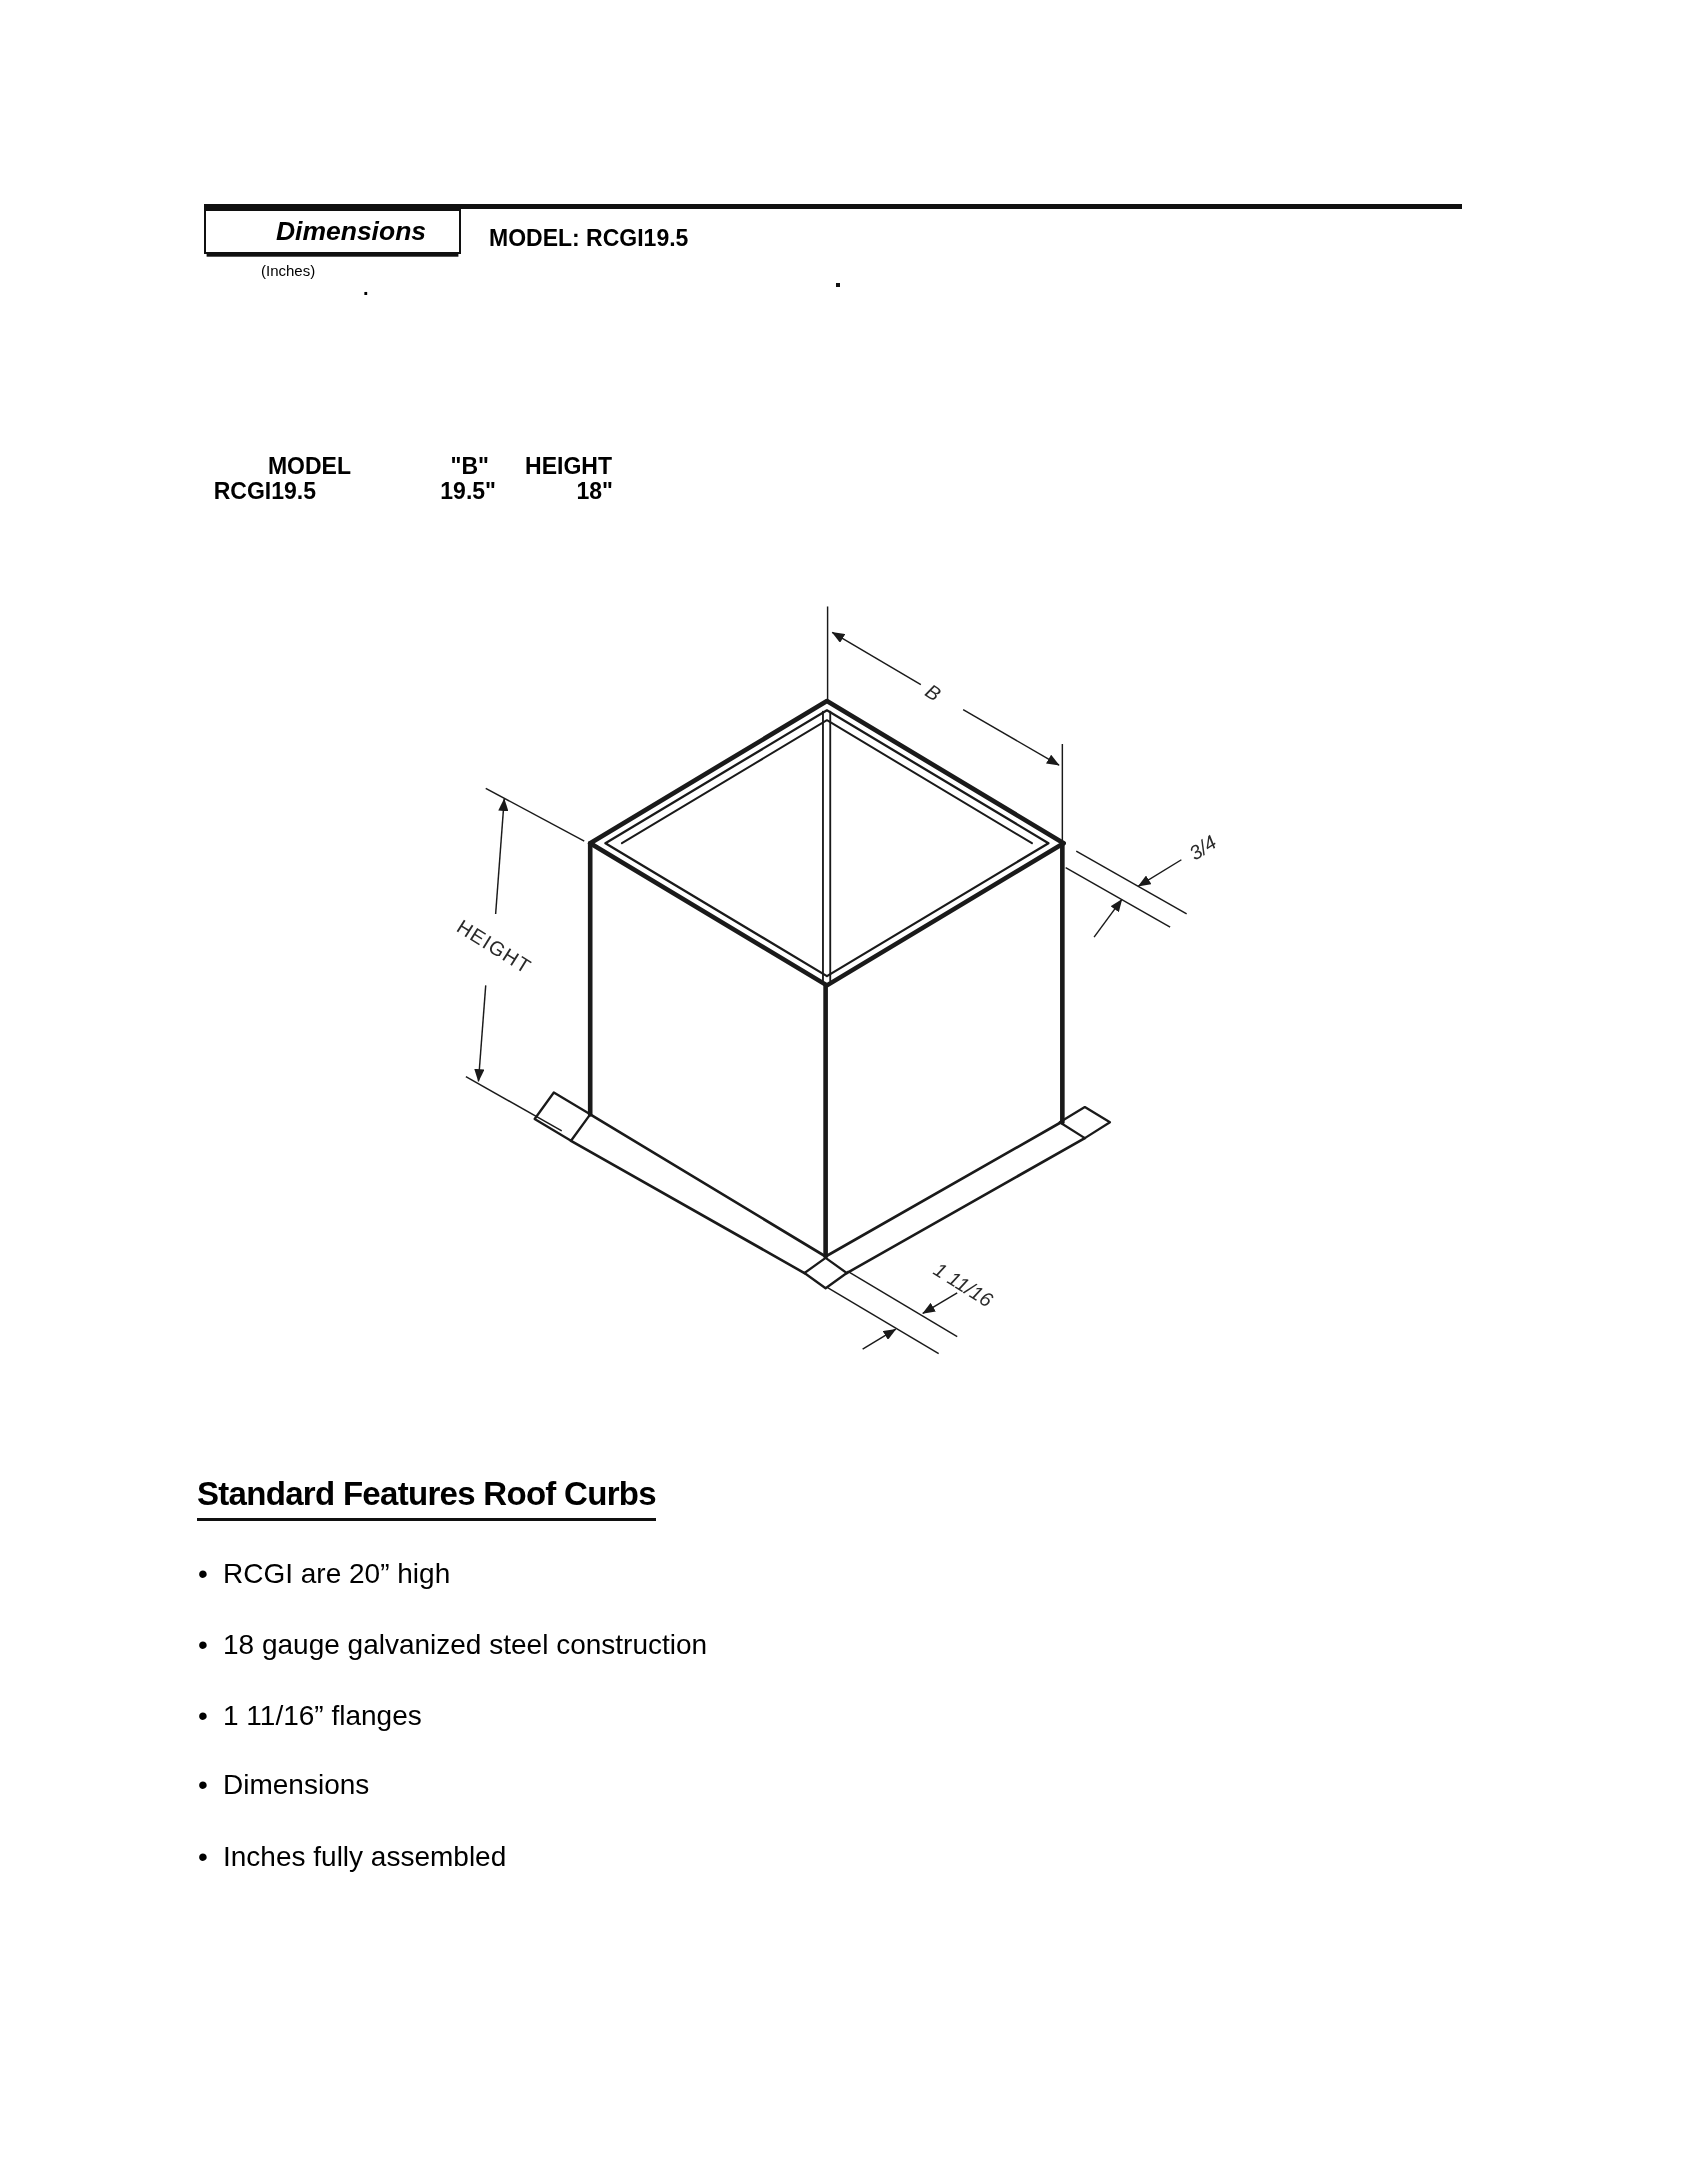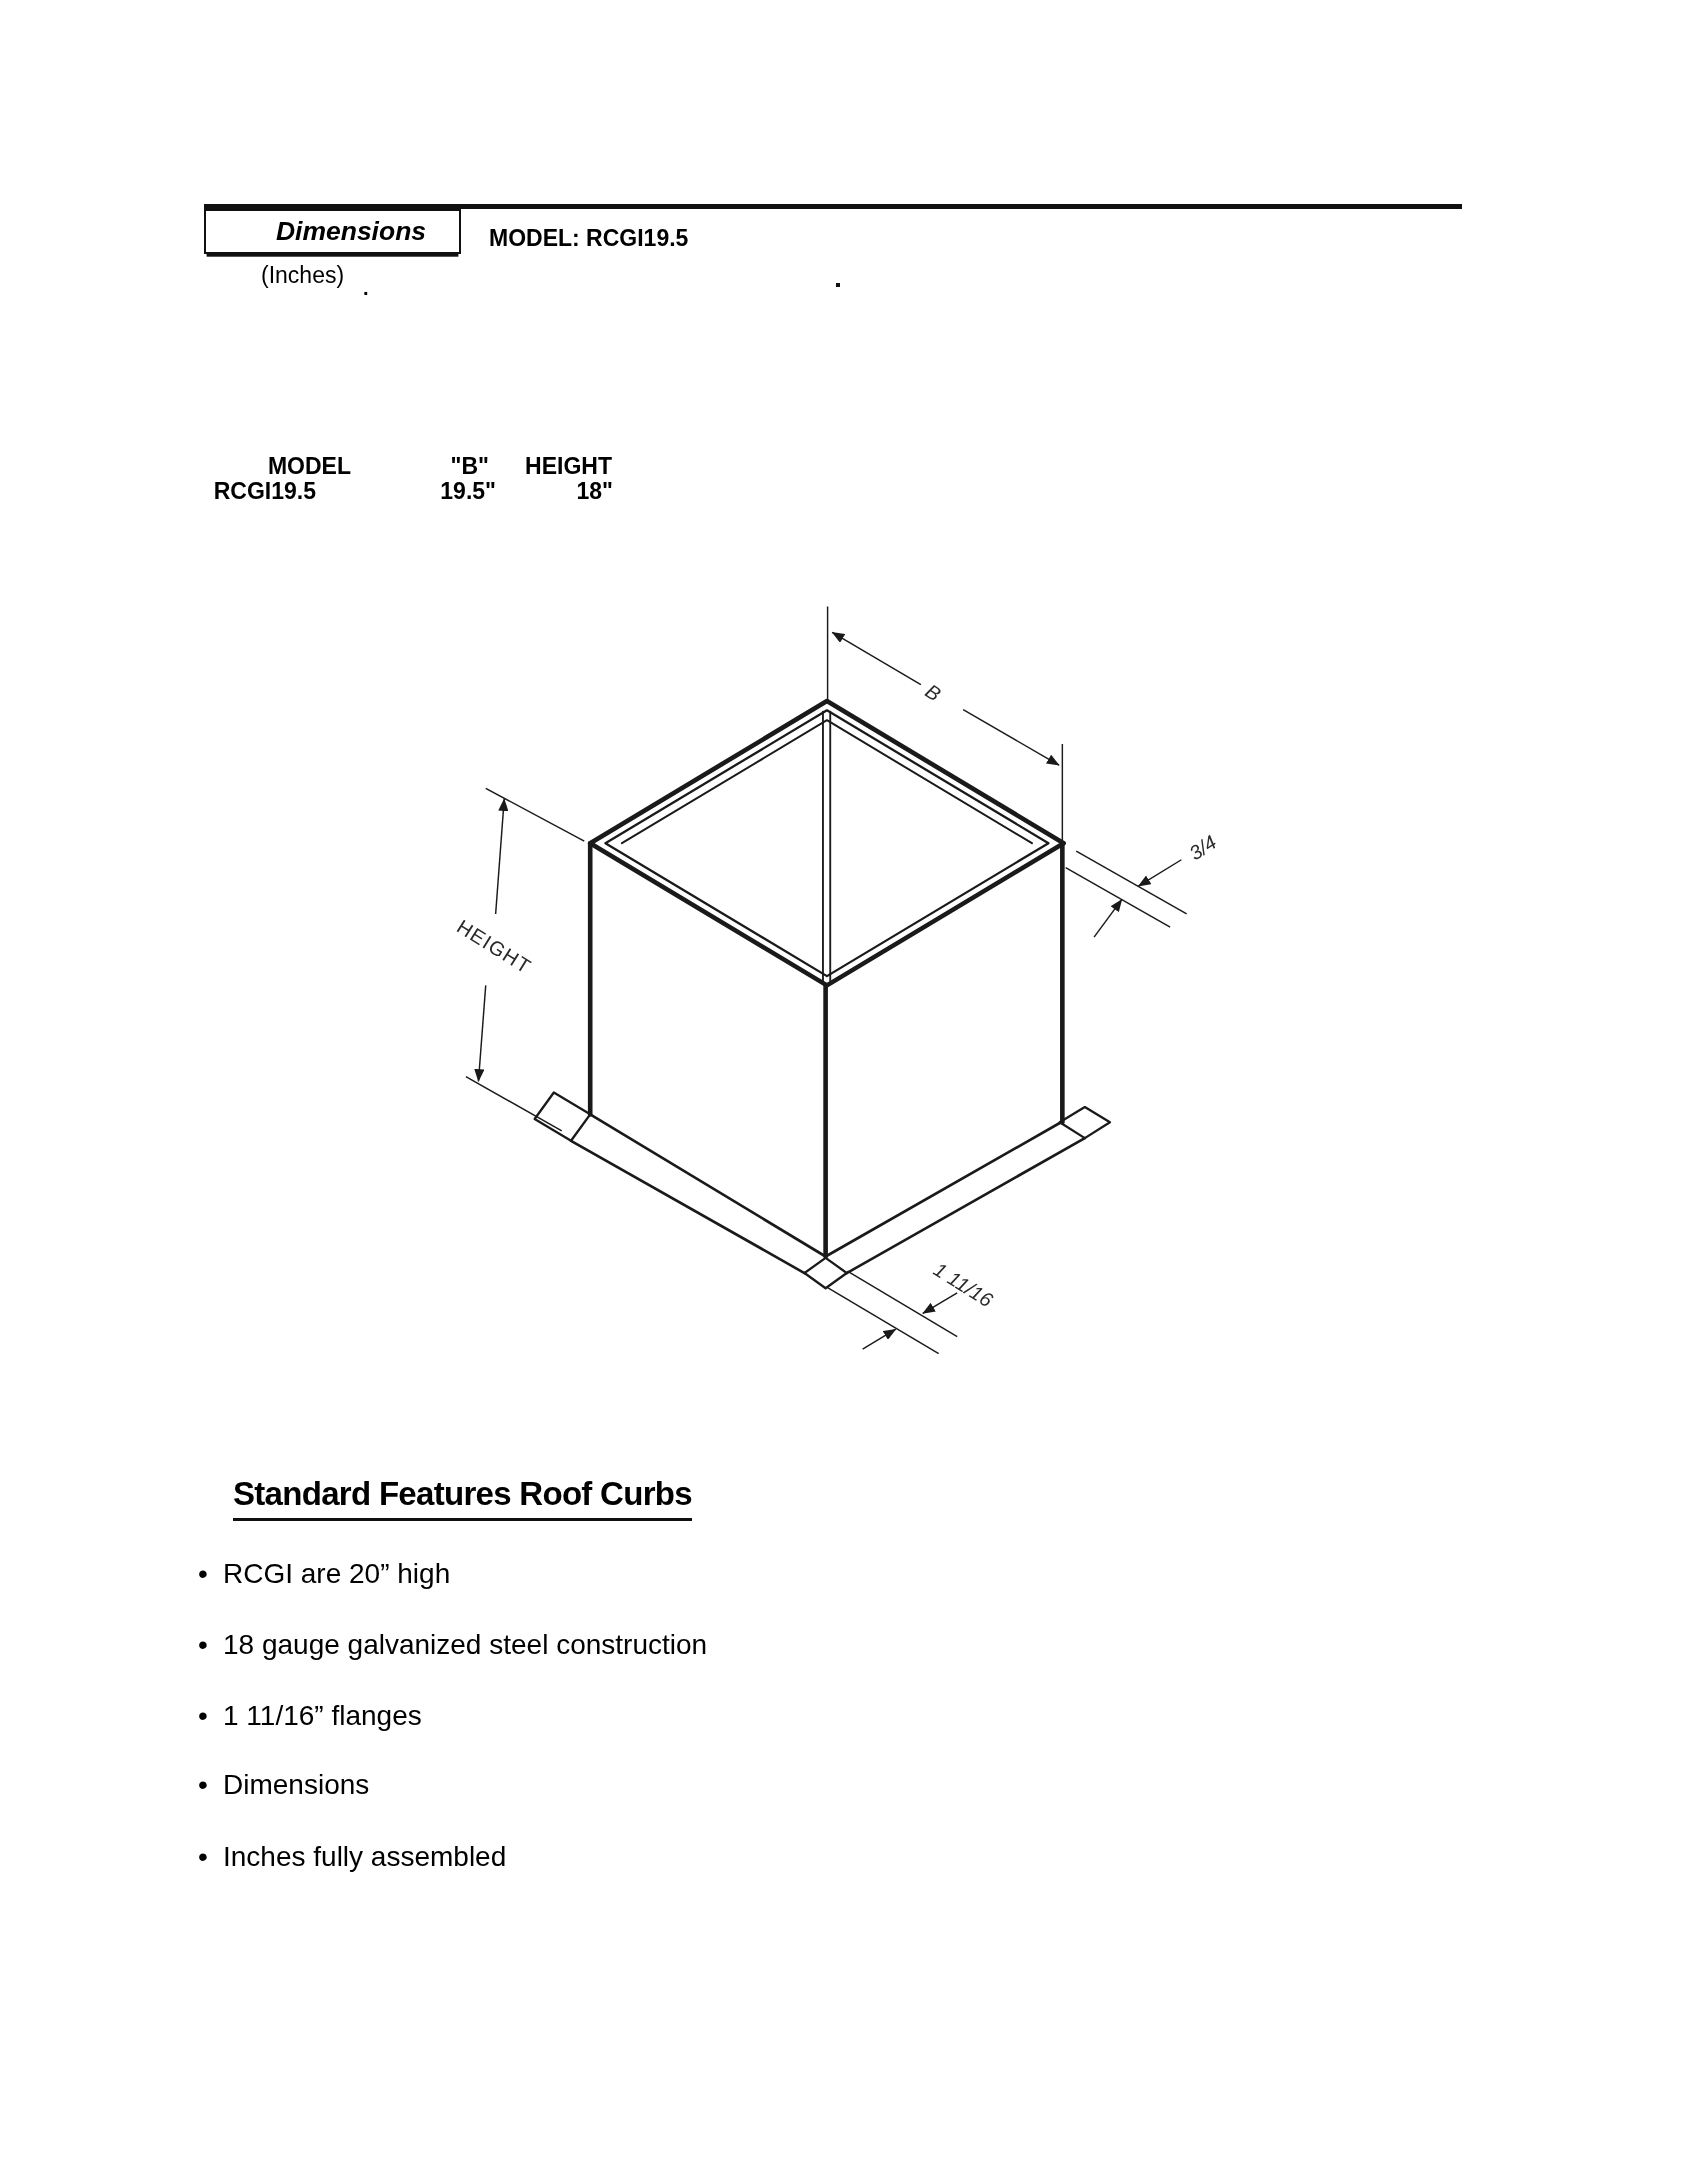--- a/index.html
+++ b/index.html
@@ -22,21 +22,21 @@
     border:2.6px solid #101010;
     box-shadow:0 5.3px 0 -2.6px #101010;
     display:flex; align-items:center; justify-content:center;padding-left:37px;
   }
   .dim-box-label {
     font-size:26.5px; font-weight:bold; font-style:italic;
     letter-spacing:0px;
   }
   .units-label {
     position:absolute; left:261px; top:262px;
-    font-size:23px;
+    font-size:15px;
   }
   .model-line {
     position:absolute; left:489px; top:225px;
     font-size:23px; font-weight:bold;
   }
   .stray-mark-a {
     position:absolute; left:363px; top:277px;
     font-size:20px; font-weight:bold;
   }
   .stray-mark-b {
@@ -67,21 +67,20 @@
   .lab-height  { left:494px;  top:947px; transform:translate(-50%,-50%) rotate(32deg); letter-spacing:1.3px; }
   .lab-rim     { left:1203px; top:848px; transform:translate(-50%,-50%) rotate(-33deg); font-style:italic; }
   .lab-flange  { left:963px; top:1285px; transform:translate(-50%,-50%) rotate(32deg); font-style:italic; }
   
   .features-heading {
     position:absolute; left:197px; top:1475px;
     font-size:33px; font-weight:bold; letter-spacing:-0.7px;
     line-height:1.15;
     border-bottom:3.3px solid #101010;
     padding-bottom:5.3px;
-    margin-left:36px;
   }
   .bullet-row {
     position:absolute; left:198px;
     display:flex; align-items:flex-start;
     font-size:28px; line-height:1.1;
   }
   .bullet-dot { width:25px; flex:0 0 25px; }
   .b1 { top:1559px; }
   .b2 { top:1630px; }
   .b3 { top:1701px; }

